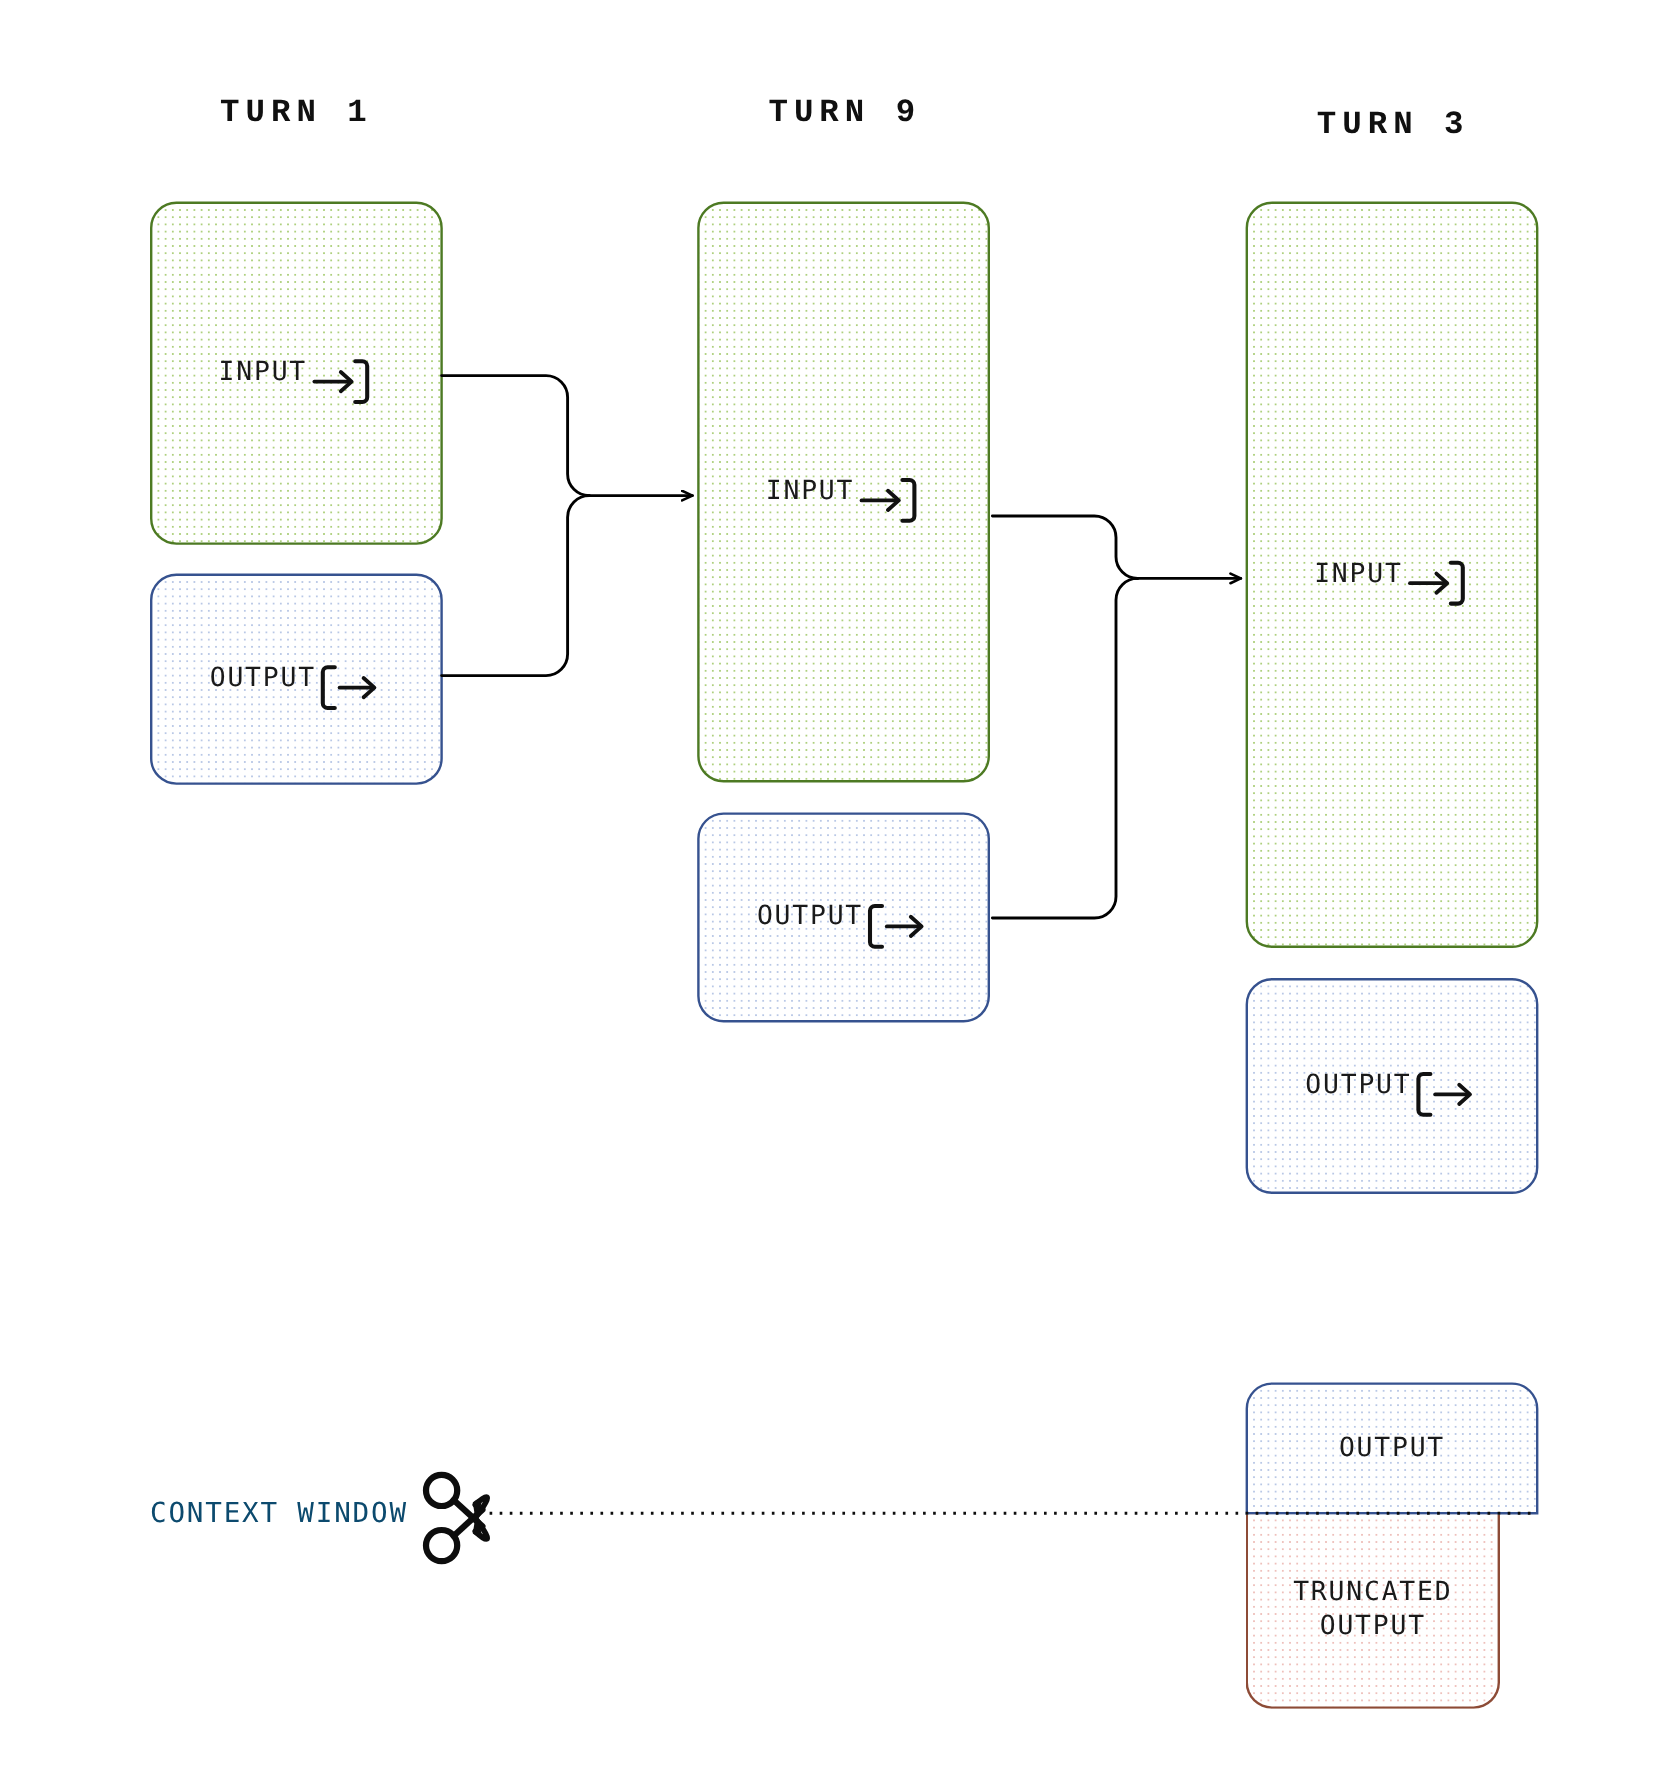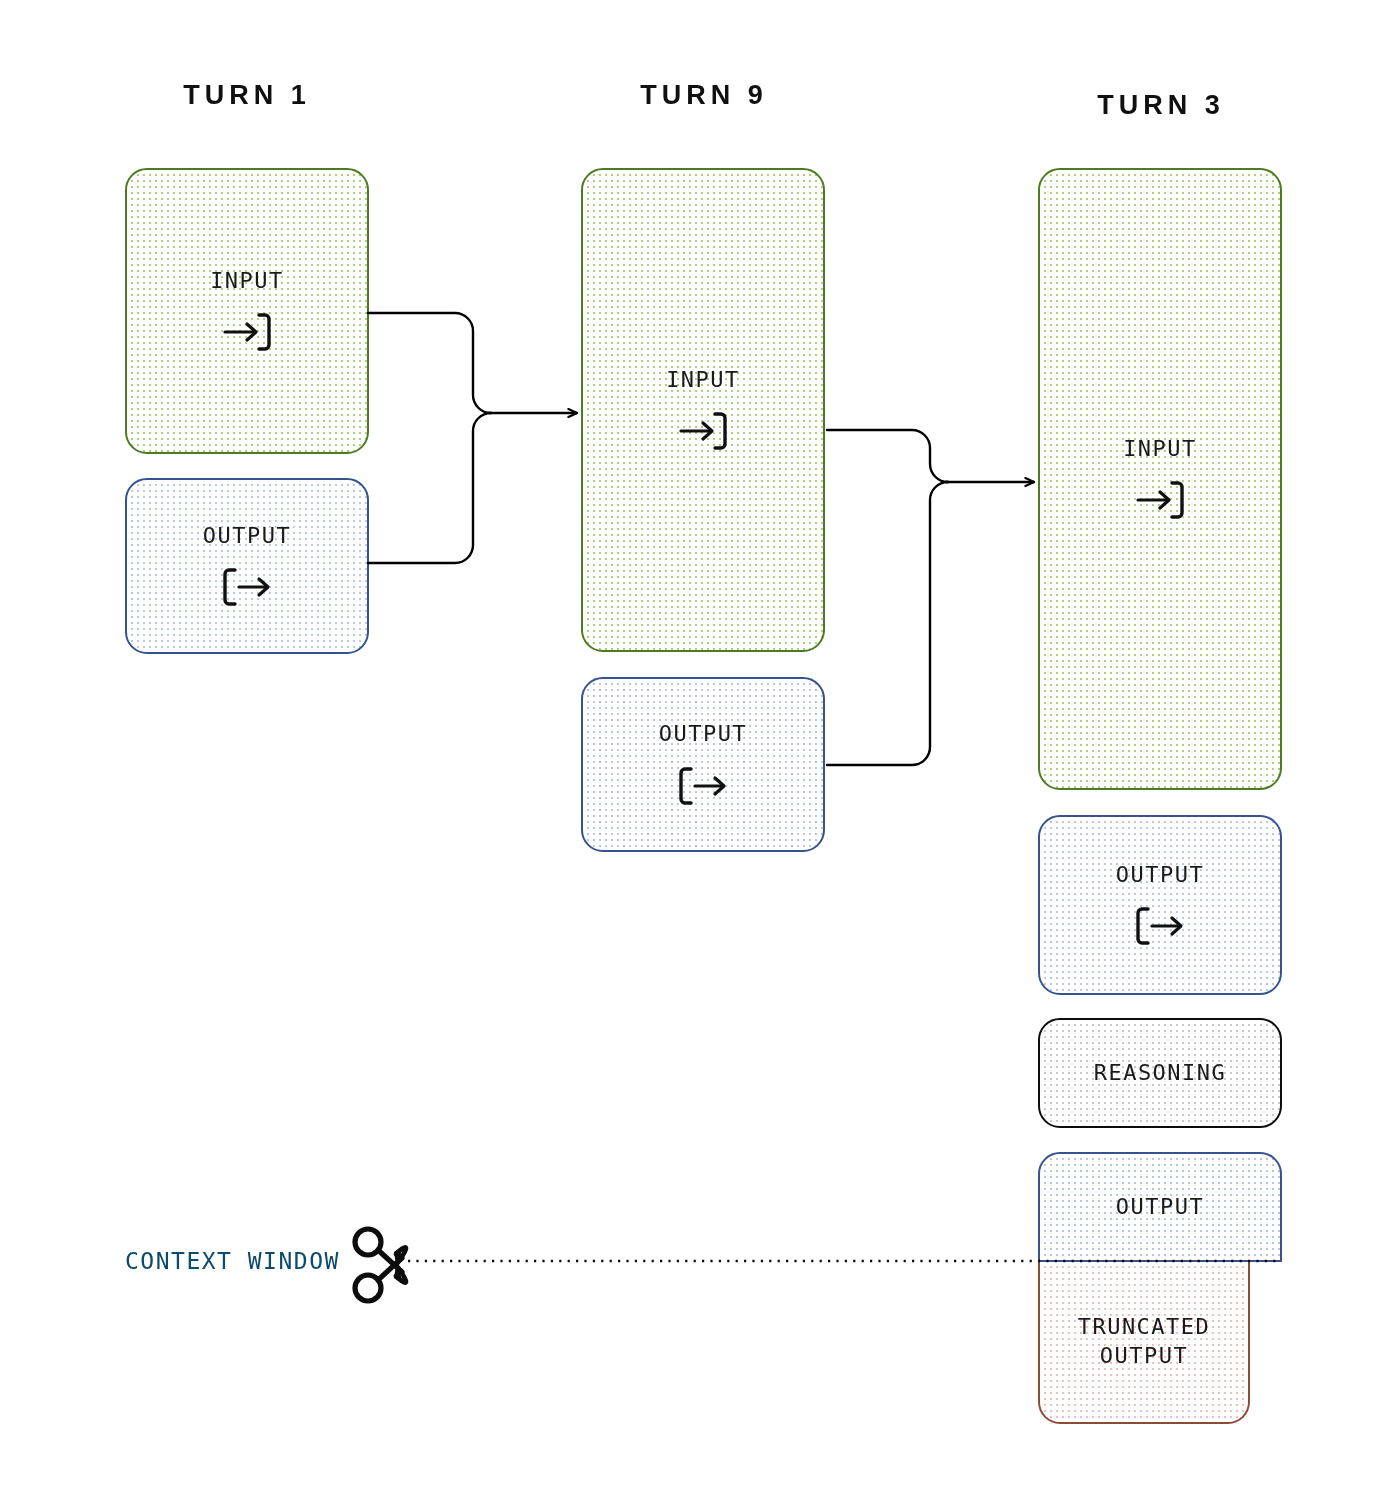--- a/index.html
+++ b/index.html
@@ -18,37 +18,37 @@
   #stage {
     position: absolute;
     left: 0; top: 0;
     width: 1400px;
     height: 1485px;
   }
 
   
   .turn-title {
     position: absolute;
-    font-family: Liberation Sans, sans-serif;
+    font-family: Liberation Mono, monospace;
     font-weight: bold;
     font-size: 27px;
     letter-spacing: 5px;
     color: #101010;
     text-align: center;
     white-space: nowrap;
     transform: translateX(-50%);
   }
 
   
   .box {
     position: absolute;
     box-sizing: border-box;
     border-radius: 22px;
     display: flex;
-    flex-direction: column;
+    flex-direction: row;
     align-items: center;
     justify-content: center;
   }
 
   .box .box-label {
     font-family: "DejaVu Sans Mono", "Liberation Mono", monospace;
     font-size: 22px;
     letter-spacing: 1.5px;
     color: #1a1a1a;
     line-height: 1.28;
@@ -253,23 +253,20 @@
 
   <div class="box blue" style="left:1038px; top:815px; width:244px; height:180px;">
     <div class="box-label">OUTPUT</div>
     <svg class="box-icon" viewBox="0 0 56 46">
       <path d="M16,6 H10 A4,4 0 0 0 6,10 V36 A4,4 0 0 0 10,40 H16" fill="none" stroke="#111" stroke-width="3.4" stroke-linecap="round" stroke-linejoin="round"></path>
       <path d="M20,23 H48" fill="none" stroke="#111" stroke-width="3.2" stroke-linecap="round"></path>
       <path d="M40,15 L49,23 L40,31" fill="none" stroke="#111" stroke-width="3.2" stroke-linecap="round" stroke-linejoin="round"></path>
     </svg>
   </div>
 
-  <div class="box dark" style="left:1038px; top:1018px; width:244px; height:110px;">
-    <div class="box-label">REASONING</div>
-  </div>
 
   <div class="split-box" style="left:1038px; top:1152px; width:244px; height:272px;">
     <div class="split-top" style="width:244px; height:110px;">
       <div class="box-label">OUTPUT</div>
     </div>
     <div class="split-bot" style="top:110px; width:212px; height:162px;">
       <div class="box-label">
         <span>TRUNCATED</span><br>
         <span>OUTPUT</span>
       </div>

